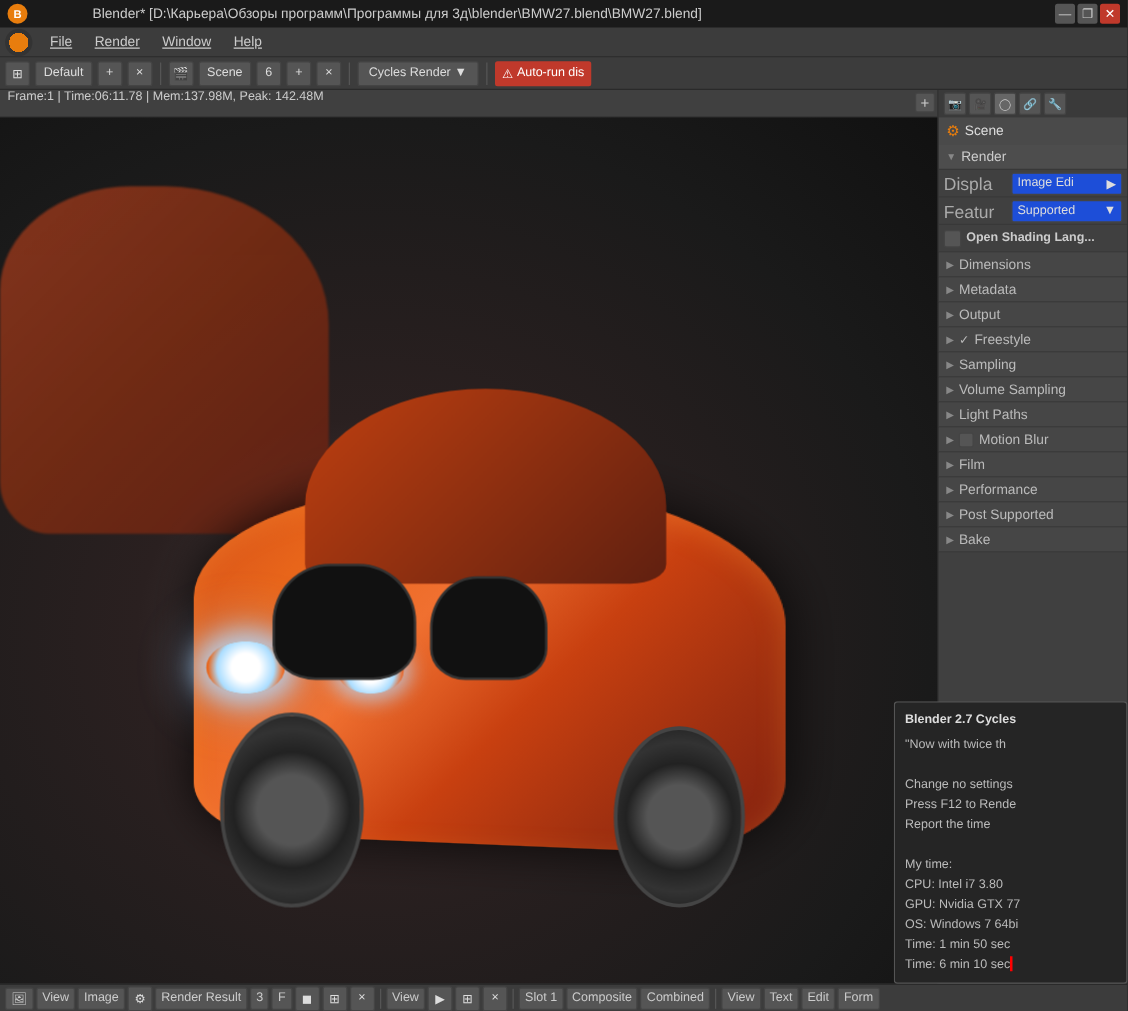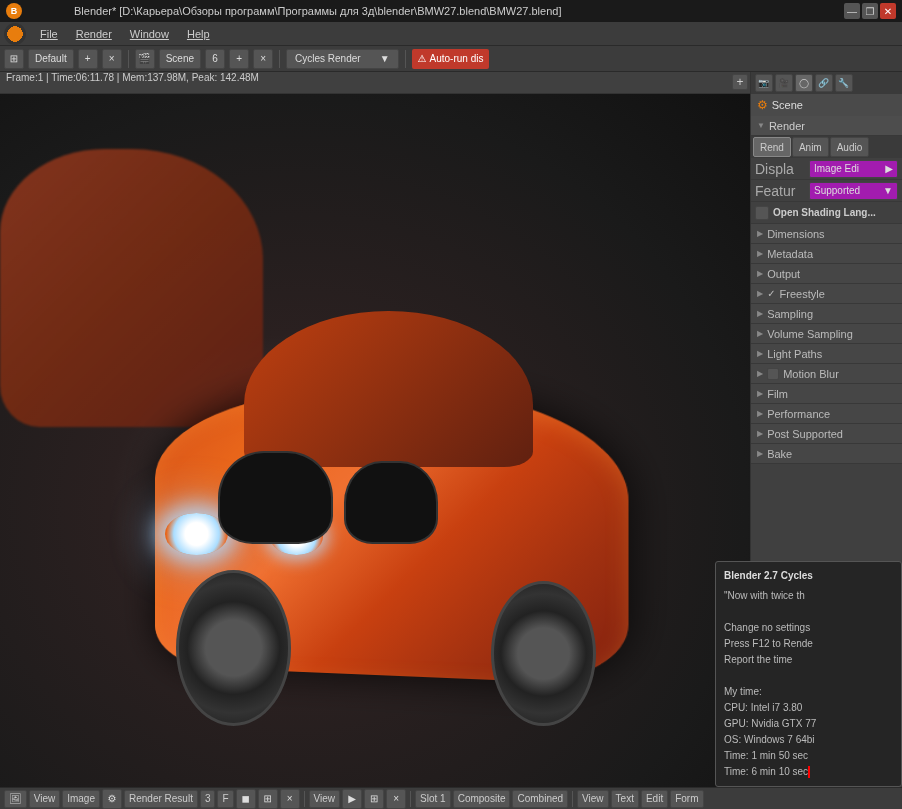--- a/index.html
+++ b/index.html
@@ -104,21 +104,21 @@
     }
     .render-engine-btn {
       height: 20px;
       background: #555;
       border: 1px solid #444;
       border-radius: 2px;
       color: #ddd;
       font-size: 10px;
       padding: 0 8px;
       cursor: pointer;
-      display: flex; align-items: center; gap: 19px;
+      display: flex; align-items: center; gap: 3px;
     }
     .auto-run-badge {
       height: 20px;
       background: #c0392b;
       border-radius: 2px;
       color: white;
       font-size: 10px;
       padding: 0 6px;
       display: flex; align-items: center; gap: 3px;
     }
@@ -350,21 +350,21 @@
     }
     .prop-label {
       font-size: 14px;
       color: #aaa;
       width: 50px;
       flex-shrink: 0;
     }
     .prop-value {
       flex: 1;
       height: 18px;
-      background: #a21caf;
+      background: #1d4ed8;
       border: 1px solid #444;
       border-radius: 2px;
       padding: 0 4px;
       font-size: 10px;
       color: #ddd;
       display: flex; align-items: center; justify-content: space-between;
       cursor: pointer;
     }
     .prop-checkbox {
       width: 14px; height: 14px;
@@ -543,25 +543,20 @@
     <div class="panel-scene-header">
       <span class="scene-icon">⚙</span>
       <span>Scene</span>
     </div>
 
     <div class="section-header" style="background:#4d4d4d;">
       <span class="section-arrow">▼</span>
       <span>Render</span>
     </div>
 
-    <div class="prop-tabs">
-      <div class="prop-tab active">Rend</div>
-      <div class="prop-tab">Anim</div>
-      <div class="prop-tab">Audio</div>
-    </div>
 
     <div id="props-content">
 
       <div class="prop-row">
         <span class="prop-label">Displa</span>
         <div class="prop-value">
           <span>Image Edi</span>
           <span>▶</span>
         </div>
       </div>

